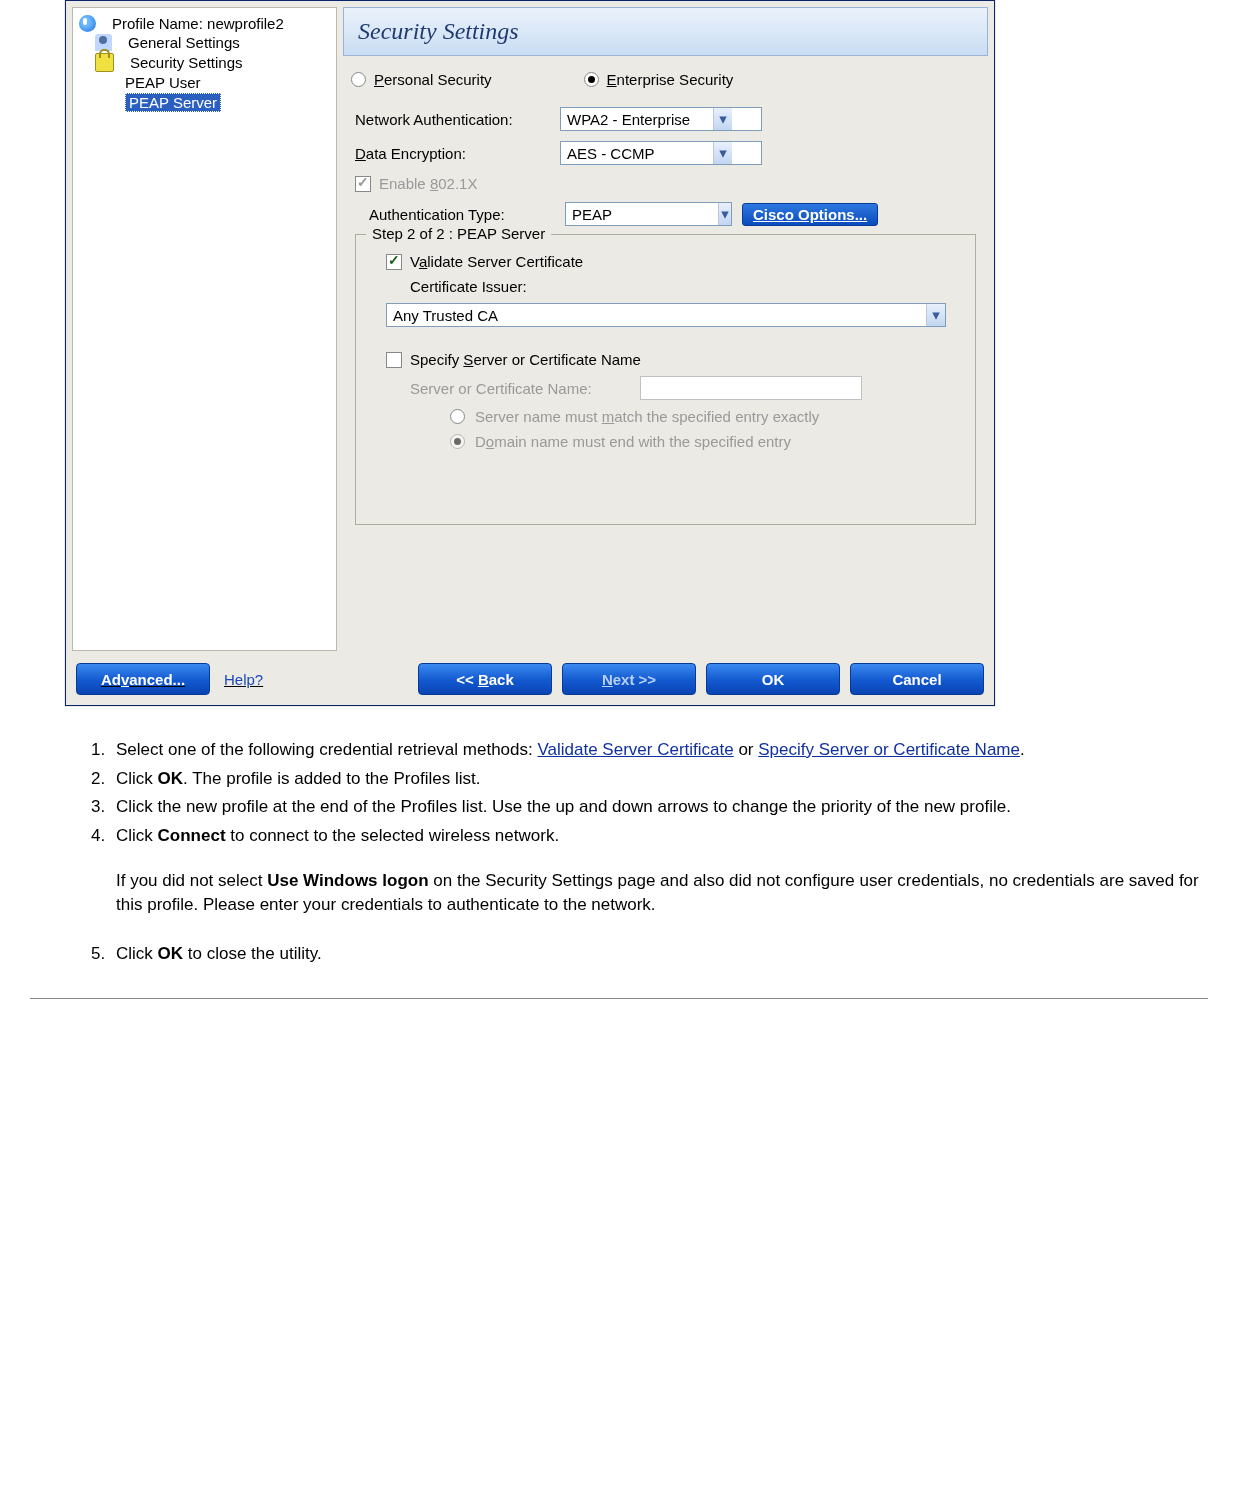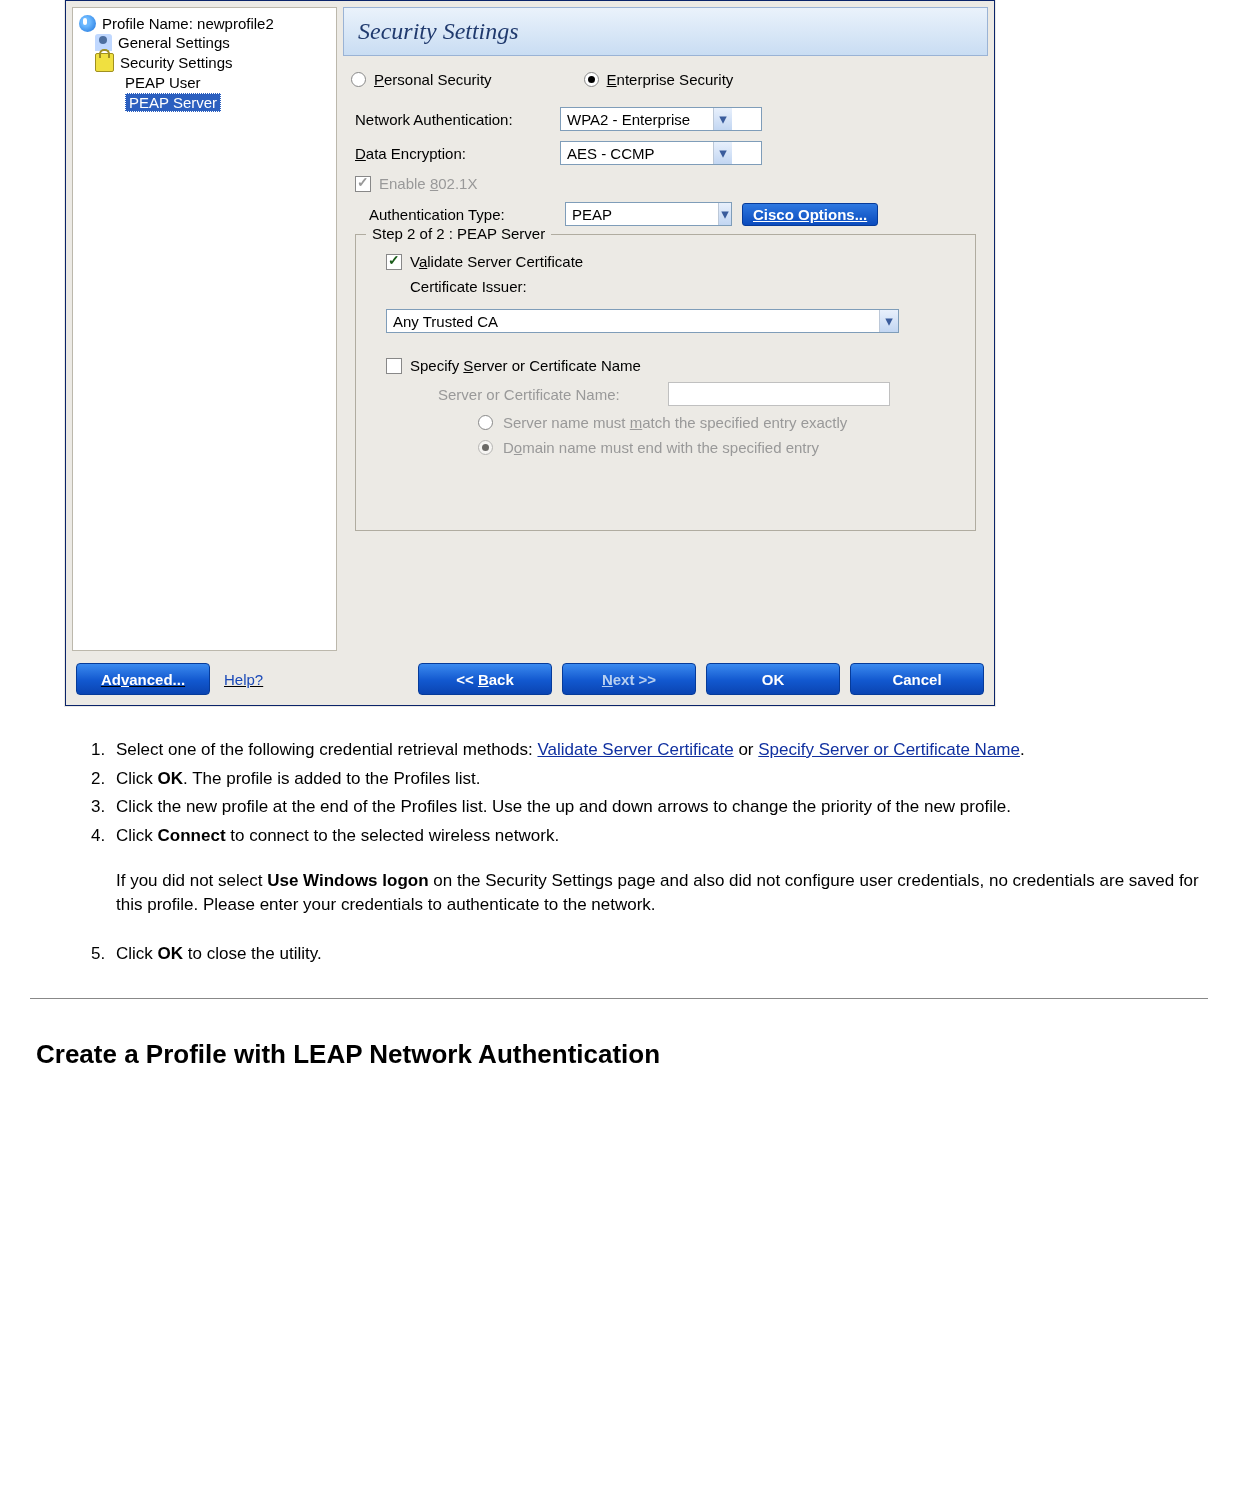--- a/index.html
+++ b/index.html
@@ -50,21 +50,21 @@
     min-height: 630px;
     background: #fff;
     border: 1px solid #bcb8ac;
     padding: 6px 4px;
     font-family: Tahoma, sans-serif;
     font-size: 15px;
   }
   .tree-row {
     display: flex;
     align-items: center;
-    gap: 6px;
+    gap: 16px;
     padding: 1px 2px;
     white-space: nowrap;
   }
   .tree-row.sel .lbl {
     background: #2b5fbf;
     color: #fff;
     border: 1px dotted #fff;
     padding: 0 3px;
   }
   .tree-icon {
@@ -160,23 +160,23 @@
   }
   .groupbox .legend {
     position: absolute; top:-10px; left: 10px;
     background:#eceae5;
     padding: 0 6px;
     font-size:15px;
   }
   .inner-check { display:flex; align-items:center; gap:8px; padding:4px 0 4px 16px; }
   .inner-label { padding: 4px 0 4px 40px; }
   .wide-dropdown .dd-text { min-width: 480px; }
-  .wide-dropdown { margin: 10px 0 20px 16px; }
+  .wide-dropdown { margin: 4px 0 20px 16px; gap: 47px; }
   .sub-area { padding-left: 40px; color:#999; }
-  .sub-row { display:flex; align-items:center; gap:10px; padding:4px 0;margin-left:28px; }
+  .sub-row { display:flex; align-items:center; gap:10px; padding:4px 0; }
   .text-input {
     width: 220px; height:22px; border:1px solid #c0c0c0; background:#fff;
   }
   .sub-radio { padding-left: 40px; }
 
   
   .dialog-footer {
     display:flex;
     align-items:center;
     padding: 8px 10px 10px 10px;
@@ -364,15 +364,14 @@
           <span>If you did not select </span><b>Use Windows logon</b><span> on the Security Settings page and also did not configure user credentials, no credentials are saved for this profile. Please enter your credentials to authenticate to the network.</span>
         </div>
       </li>
       <li style="margin-top:20px;">
         <span>Click </span><b>OK</b><span> to close the utility.</span>
       </li>
     </ol>
 
     <hr class="sep">
 
-    <h2 class="heading">Create a Profile with LEAP Network Authentication</h2>
   </div>
 </div>
 
 </body></html>

